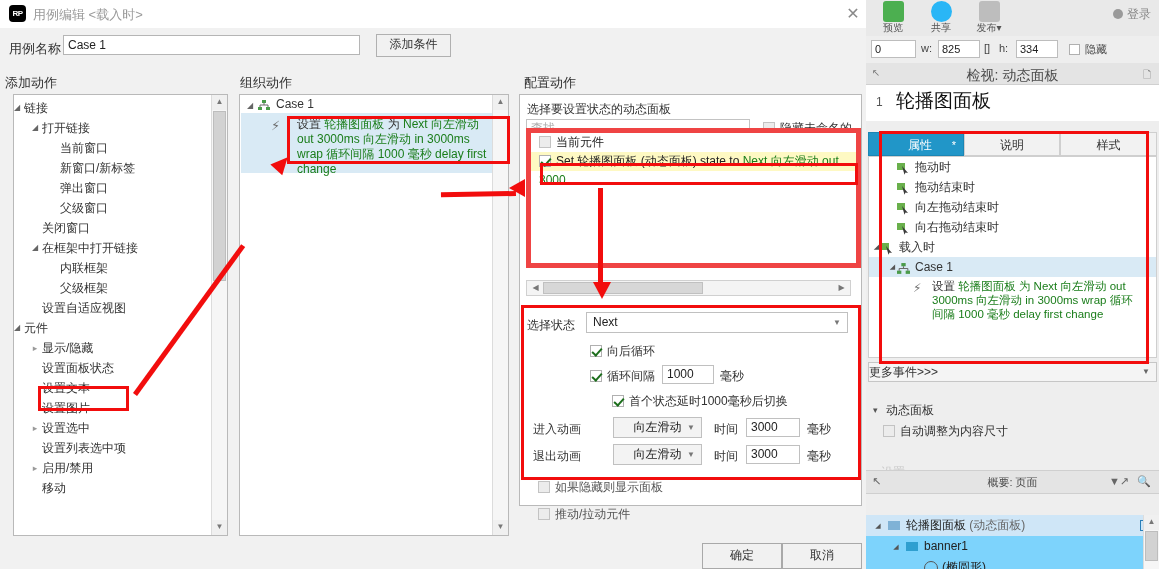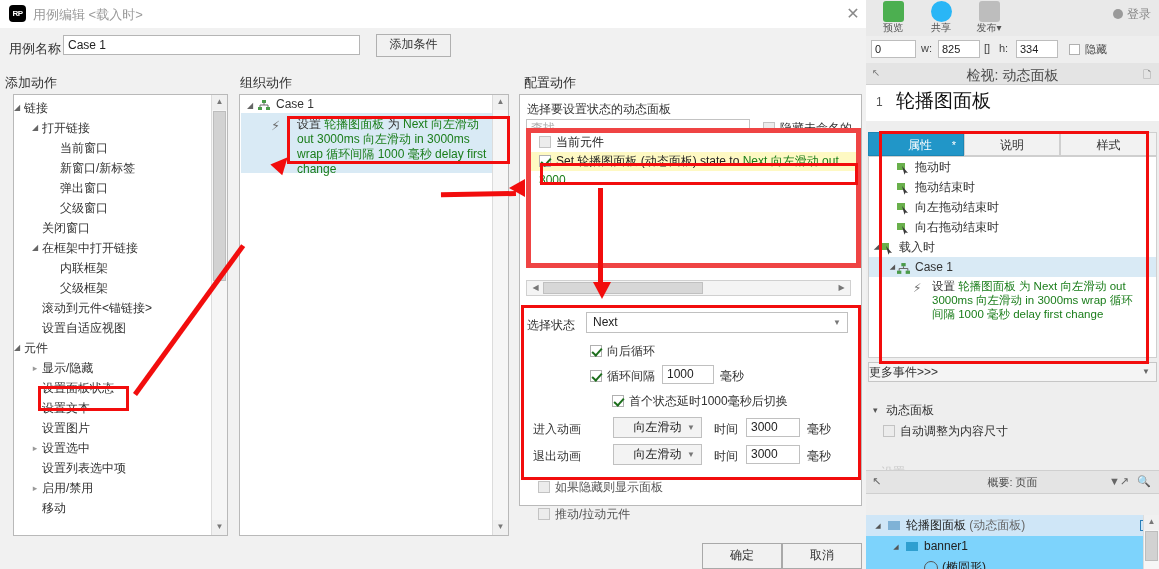--- a/index.html
+++ b/index.html
@@ -204,23 +204,20 @@
             <span class="tw open" style="left: 16px;"></span>
             <span class="tlbl" style="left: 28px;">在框架中打开链接</span>
           </div>
           <div class="tnode">
             <span class="tlbl" style="left: 46px;">内联框架</span>
           </div>
           <div class="tnode">
             <span class="tlbl" style="left: 46px;">父级框架</span>
           </div>
           <div class="tnode">
-            <span class="tlbl" style="left: 28px;">滚动到元件&lt;锚链接&gt;</span>
-          </div>
-          <div class="tnode">
             <span class="tlbl" style="left: 28px;">设置自适应视图</span>
           </div>
           <div class="tnode">
             <span class="tw open" style="left: -2px;"></span>
             <span class="tlbl" style="left: 10px;">元件</span>
           </div>
           <div class="tnode">
             <span class="tw closed" style="left: 16px;"></span>
             <span class="tlbl" style="left: 28px;">显示/隐藏</span>
           </div>

